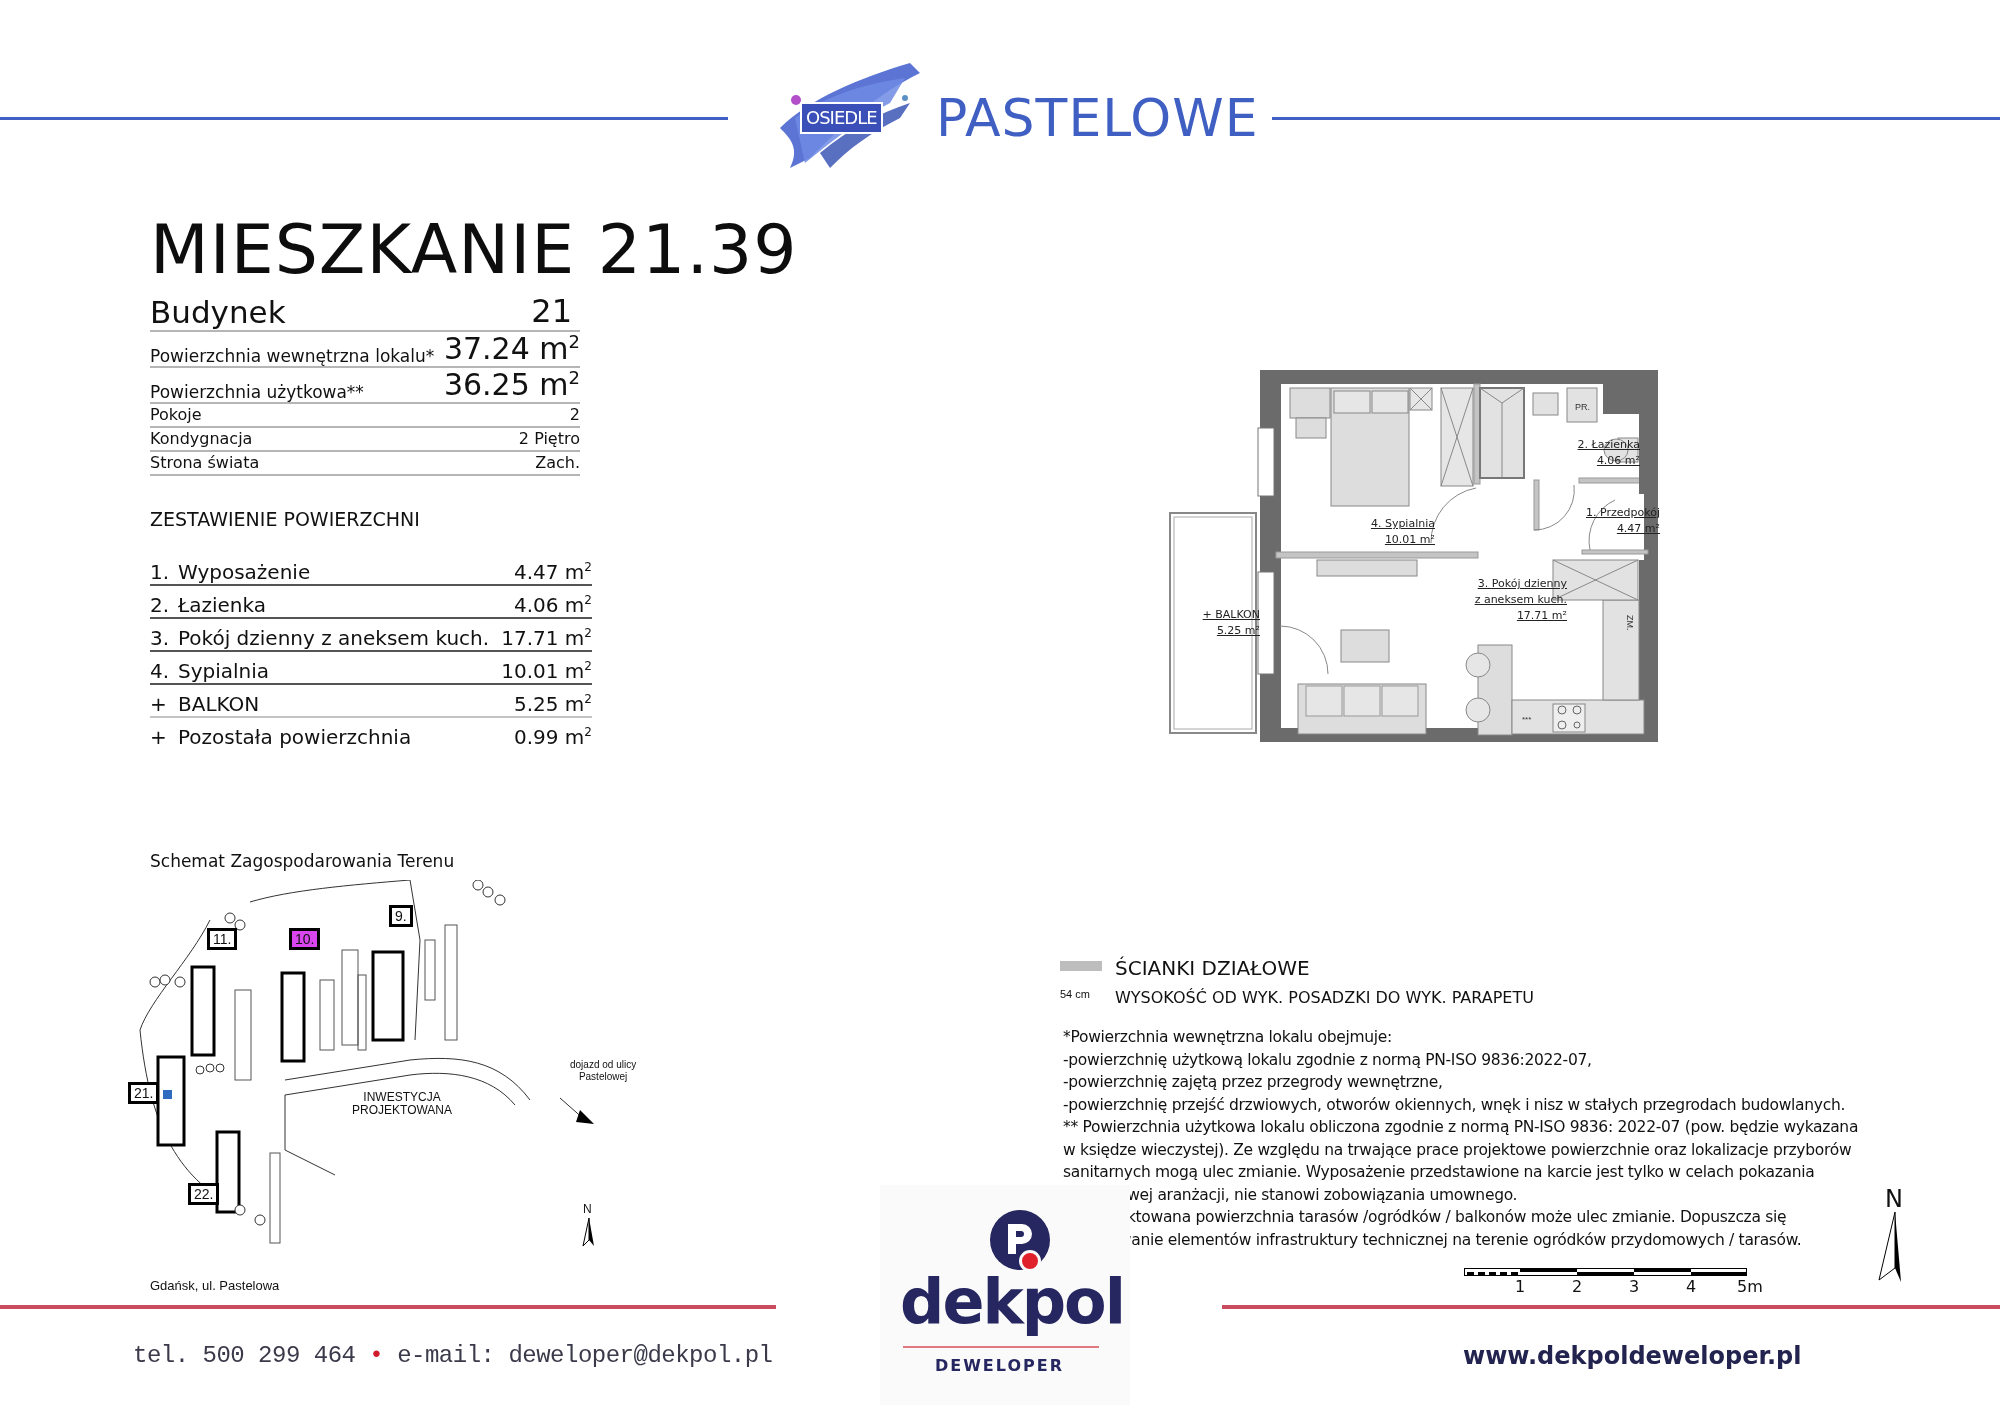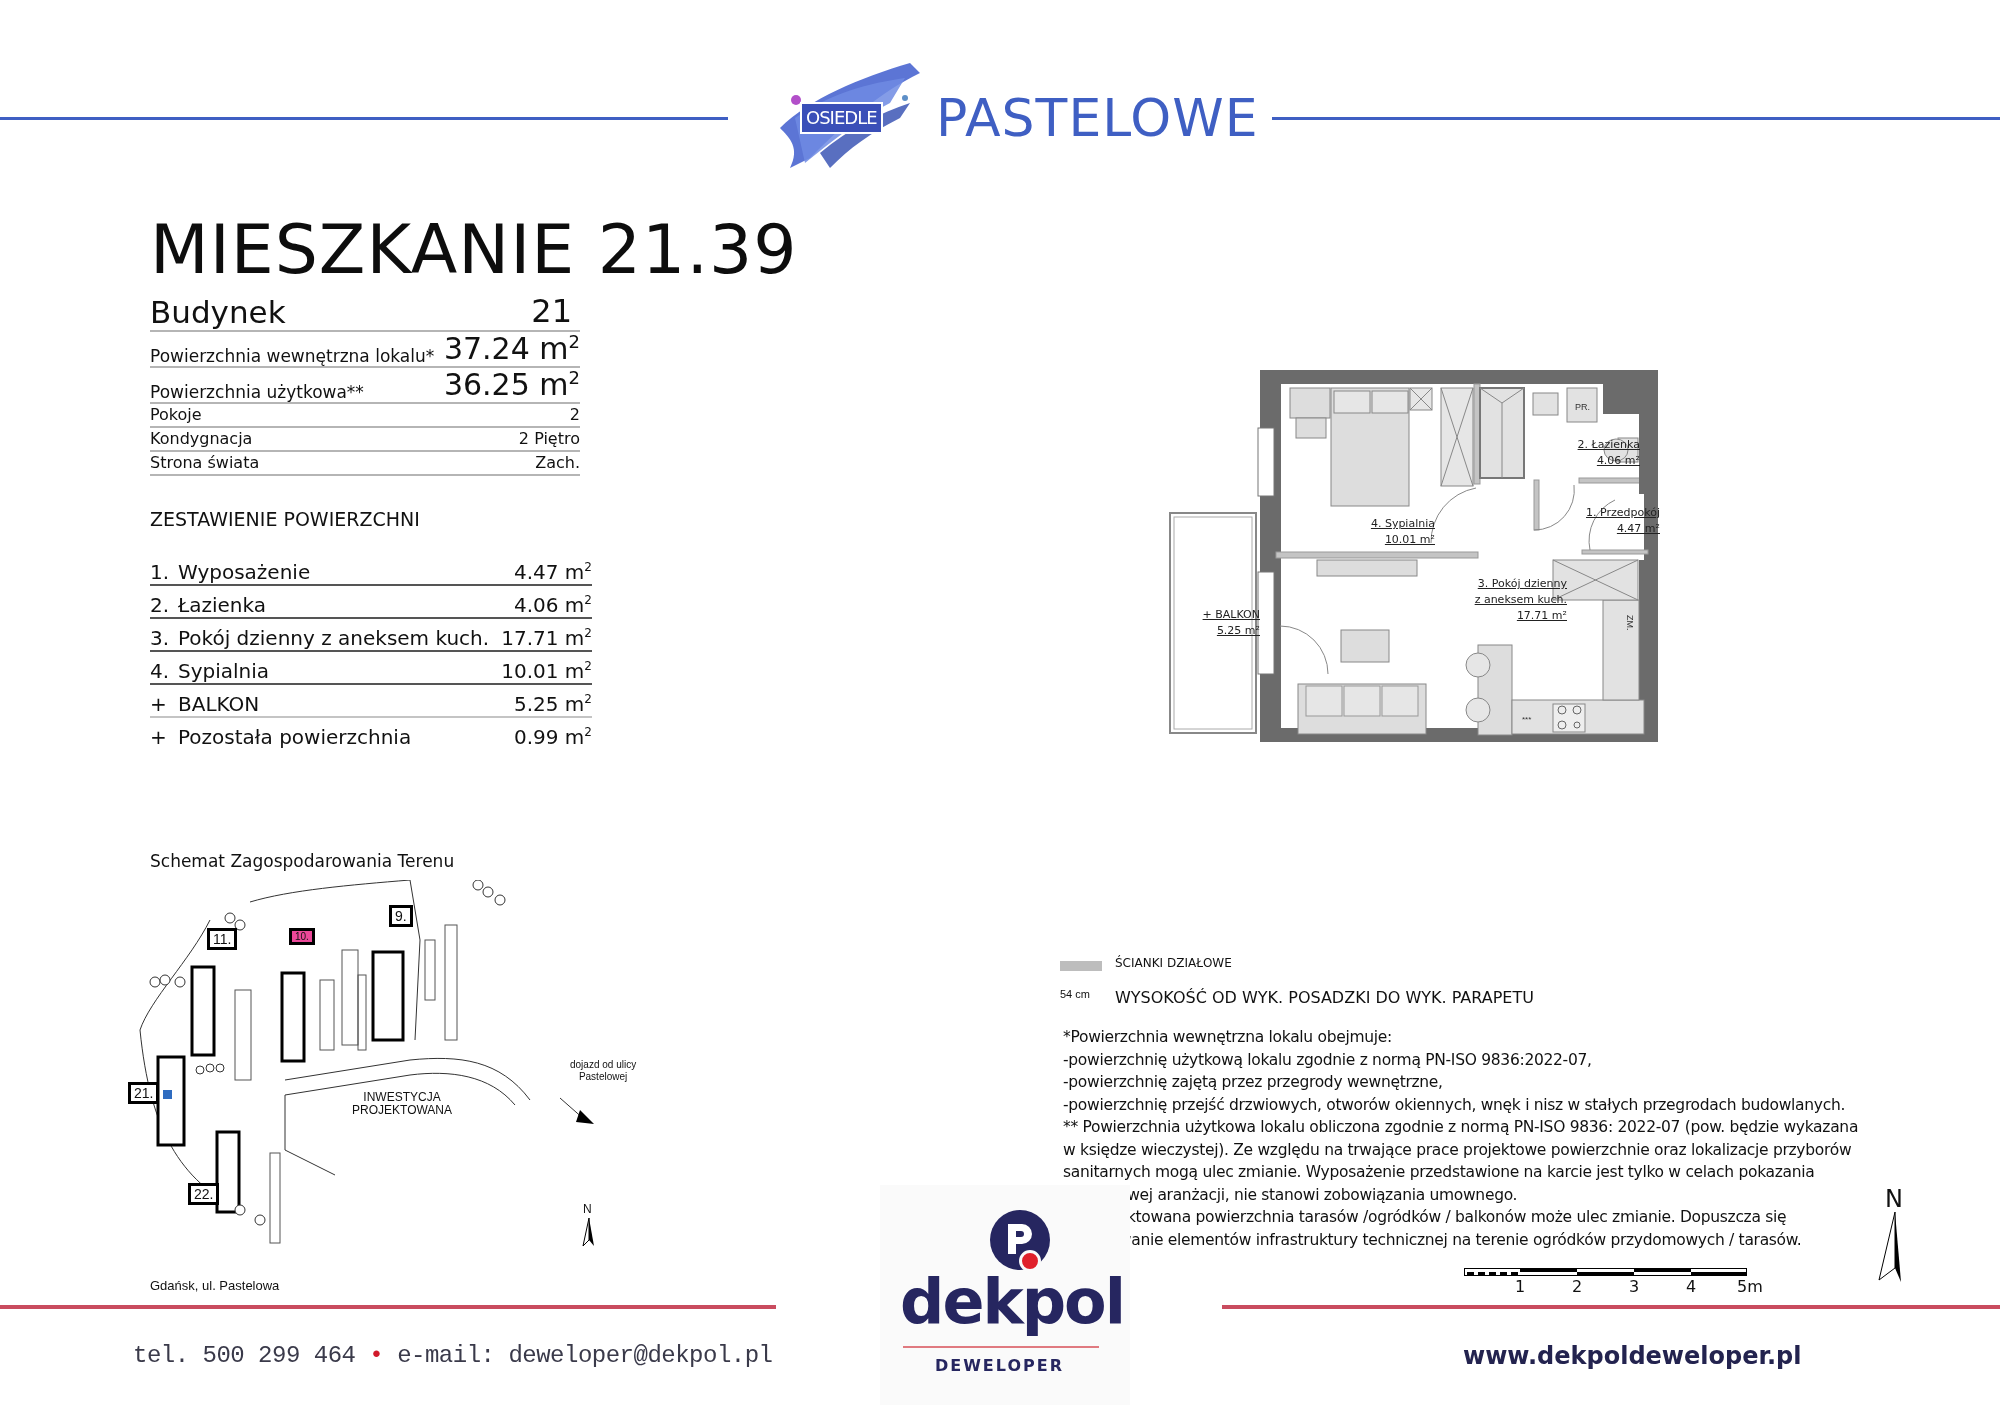--- a/index.html
+++ b/index.html
@@ -46,21 +46,21 @@
   
   .site-title { position:absolute; left:150px; top:851px; font-size:17px; font-family:"DejaVu Sans", sans-serif; }
   .site-loc { position:absolute; left:150px; top:1278px; font-size:13px; }
 
   
   .plan { position:absolute; left:1160px; top:370px; }
   .room-lbl { position:absolute; font-size:11px; text-align:right; line-height:16px; font-family:"DejaVu Sans", sans-serif; color:#222;text-decoration:underline;}
 
   
   .legend-swatch { position:absolute; left:1060px; top:961px; width:42px; height:10px; background:#bdbdbd; }
-  .legend-1 { position:absolute; left:1115px; top:956px; font-size:12px; font-family:"DejaVu Sans", sans-serif; }
+  .legend-1 { position:absolute; left:1115px; top:956px; font-size:20px; font-family:"DejaVu Sans", sans-serif; }
   .legend-h { position:absolute; left:1060px; top:988px; font-size:11px; }
   .legend-2 { position:absolute; left:1115px; top:988px; font-size:16px; font-family:"DejaVu Sans", sans-serif; }
 
   .notes { position:absolute; left:1063px; top:1026px; width:800px; font-size:15.5px; line-height:22.5px; font-family:"DejaVu Sans", sans-serif; color:#111; letter-spacing:-0.3px;}
   .notes p { margin:0; white-space:nowrap; }
 
   .scale { position:absolute; left:1464px; top:1268px; }
 
   
   .fline { position:absolute; top:1305px; height:4px; background:#c94c5f; }
@@ -332,21 +332,21 @@
       <circle cx="100" cy="188" r="4"></circle>
     <circle cx="120" cy="330" r="5"></circle>
       <circle cx="140" cy="340" r="5"></circle>
   </g>
 
   <line x1="440" y1="218" x2="465" y2="240" stroke="#333"></line>
   <polygon points="460,230 474,244 456,242" fill="#000"></polygon>
 </svg>
 
 <div class="abs" style="left:389px;top:905px;border:3px solid #000;padding:0 3px;font-size:14px;background:#fff;">9.</div>
-<div class="abs" style="left:289px;top:928px;border:3px solid #000;padding:0 3px;font-size:10px;background:#ec4899;">10.</div>
+<div class="abs" style="left:289px;top:928px;border:3px solid #000;padding:0 3px;font-size:14px;background:#d946ef;">10.</div>
 <div class="abs" style="left:207px;top:928px;border:3px solid #000;padding:0 3px;font-size:14px;background:#fff;">11.</div>
 <div class="abs" style="left:128px;top:1082px;border:3px solid #000;padding:0 3px;font-size:14px;background:#fff;">21.</div>
 <div class="abs" style="left:188px;top:1183px;border:3px solid #000;padding:0 3px;font-size:14px;background:#fff;">22.</div>
 <div class="abs" style="left:352px;top:1091px;font-size:12px;text-align:center;line-height:13px;">
   <div>INWESTYCJA</div>
     <div>PROJEKTOWANA</div>
 </div>
 <div class="abs" style="left:570px;top:1059px;font-size:10px;text-align:center;line-height:12px;">
   <div>dojazd od ulicy</div>
     <div>Pastelowej</div>

